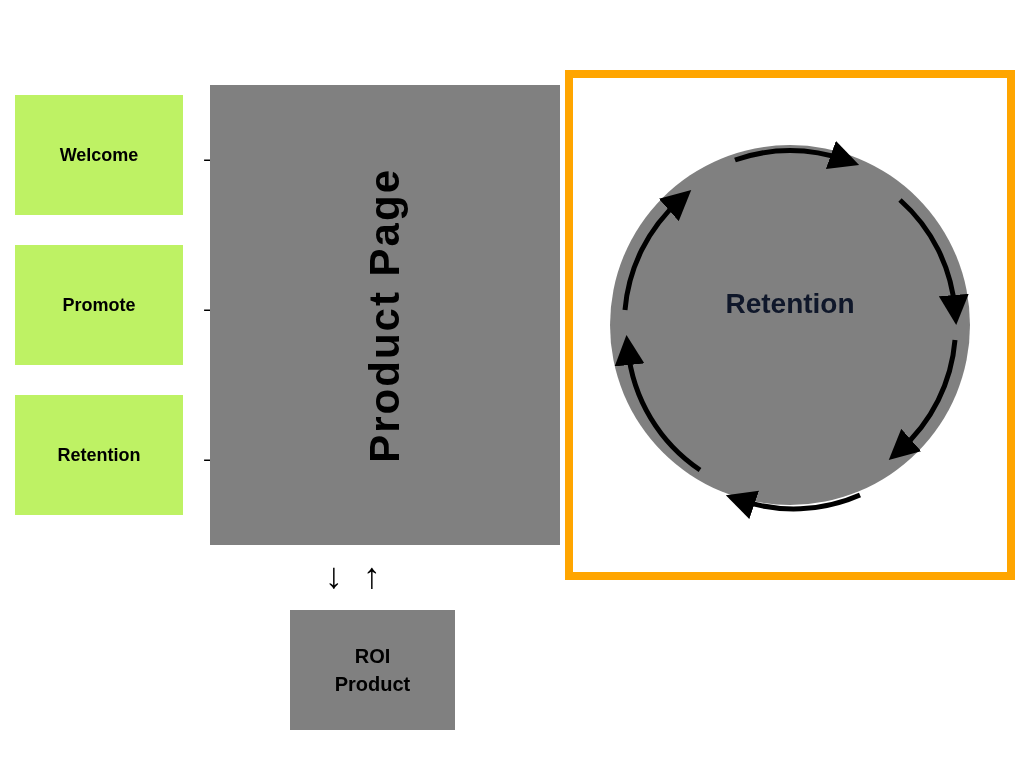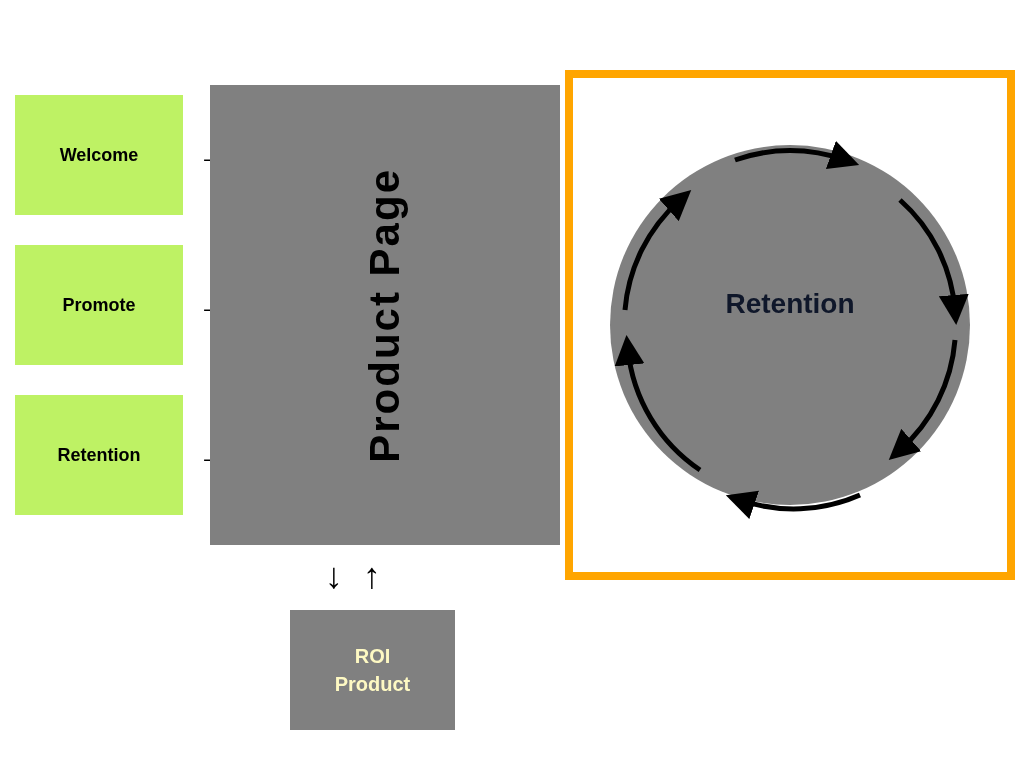--- a/index.html
+++ b/index.html
@@ -90,21 +90,21 @@
       top: 610px;
       width: 165px;
       height: 120px;
       background: #808080;
       display: flex;
       align-items: center;
       justify-content: center;
     }
 
     .roi-label {
-      color: #fef9c3;
+      color: #000000;
       font-weight: 900;
       font-size: 20px;
       text-align: center;
       line-height: 1.4;
     }
 
     
     .orange-box {
       position: absolute;
       left: 565px;

